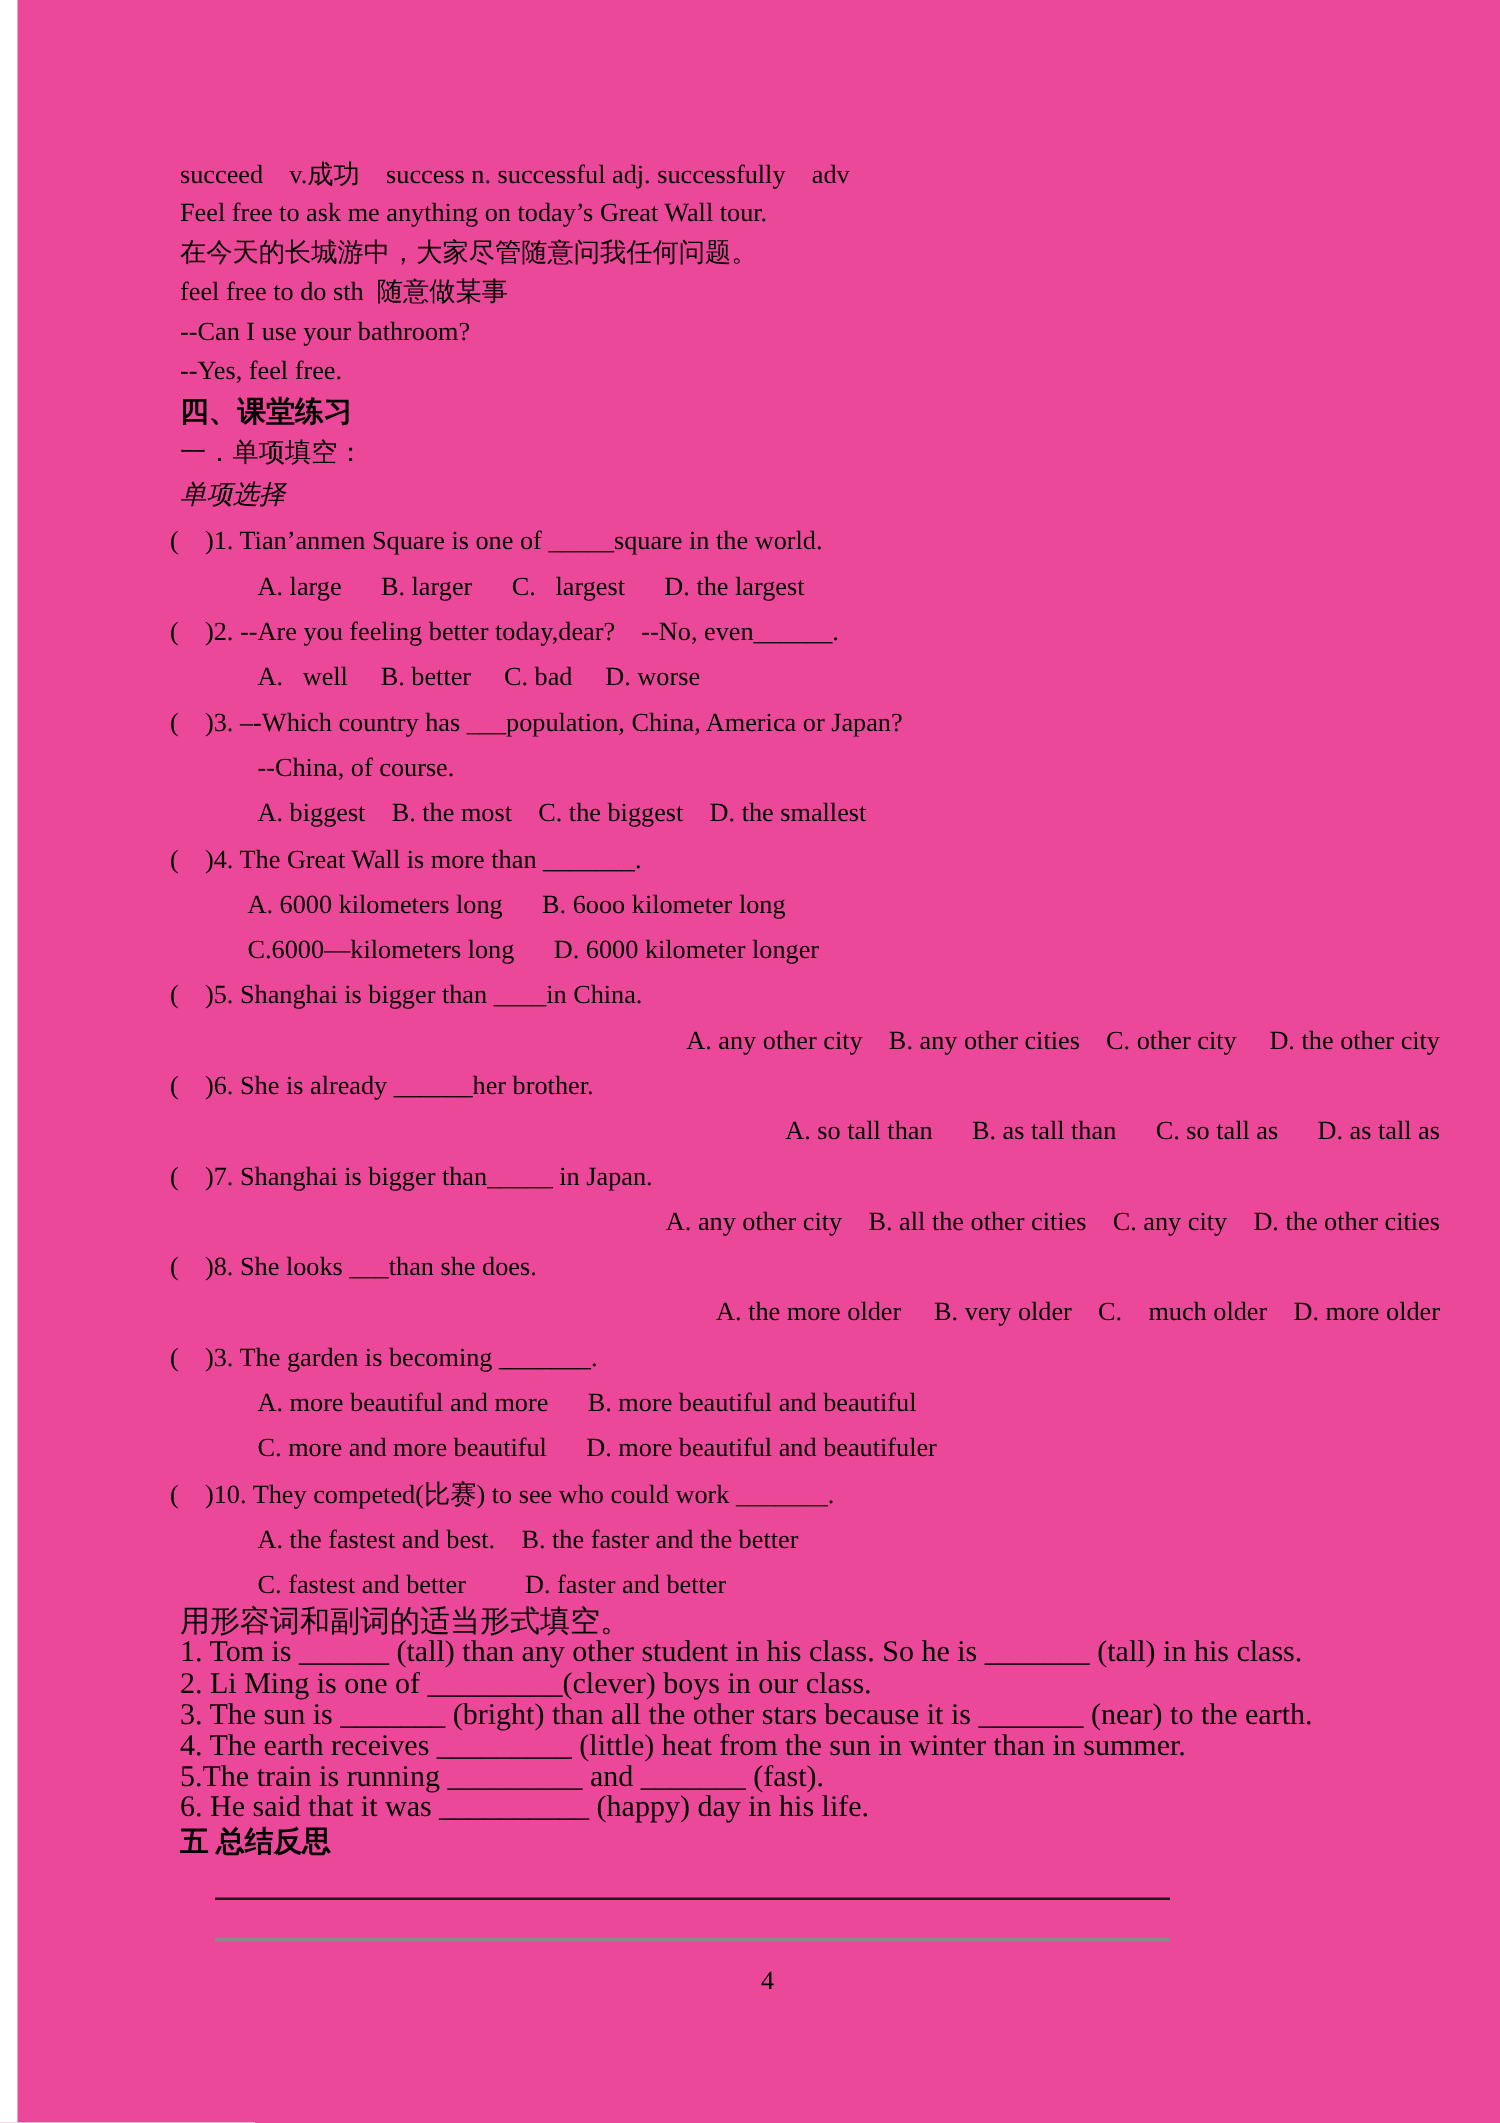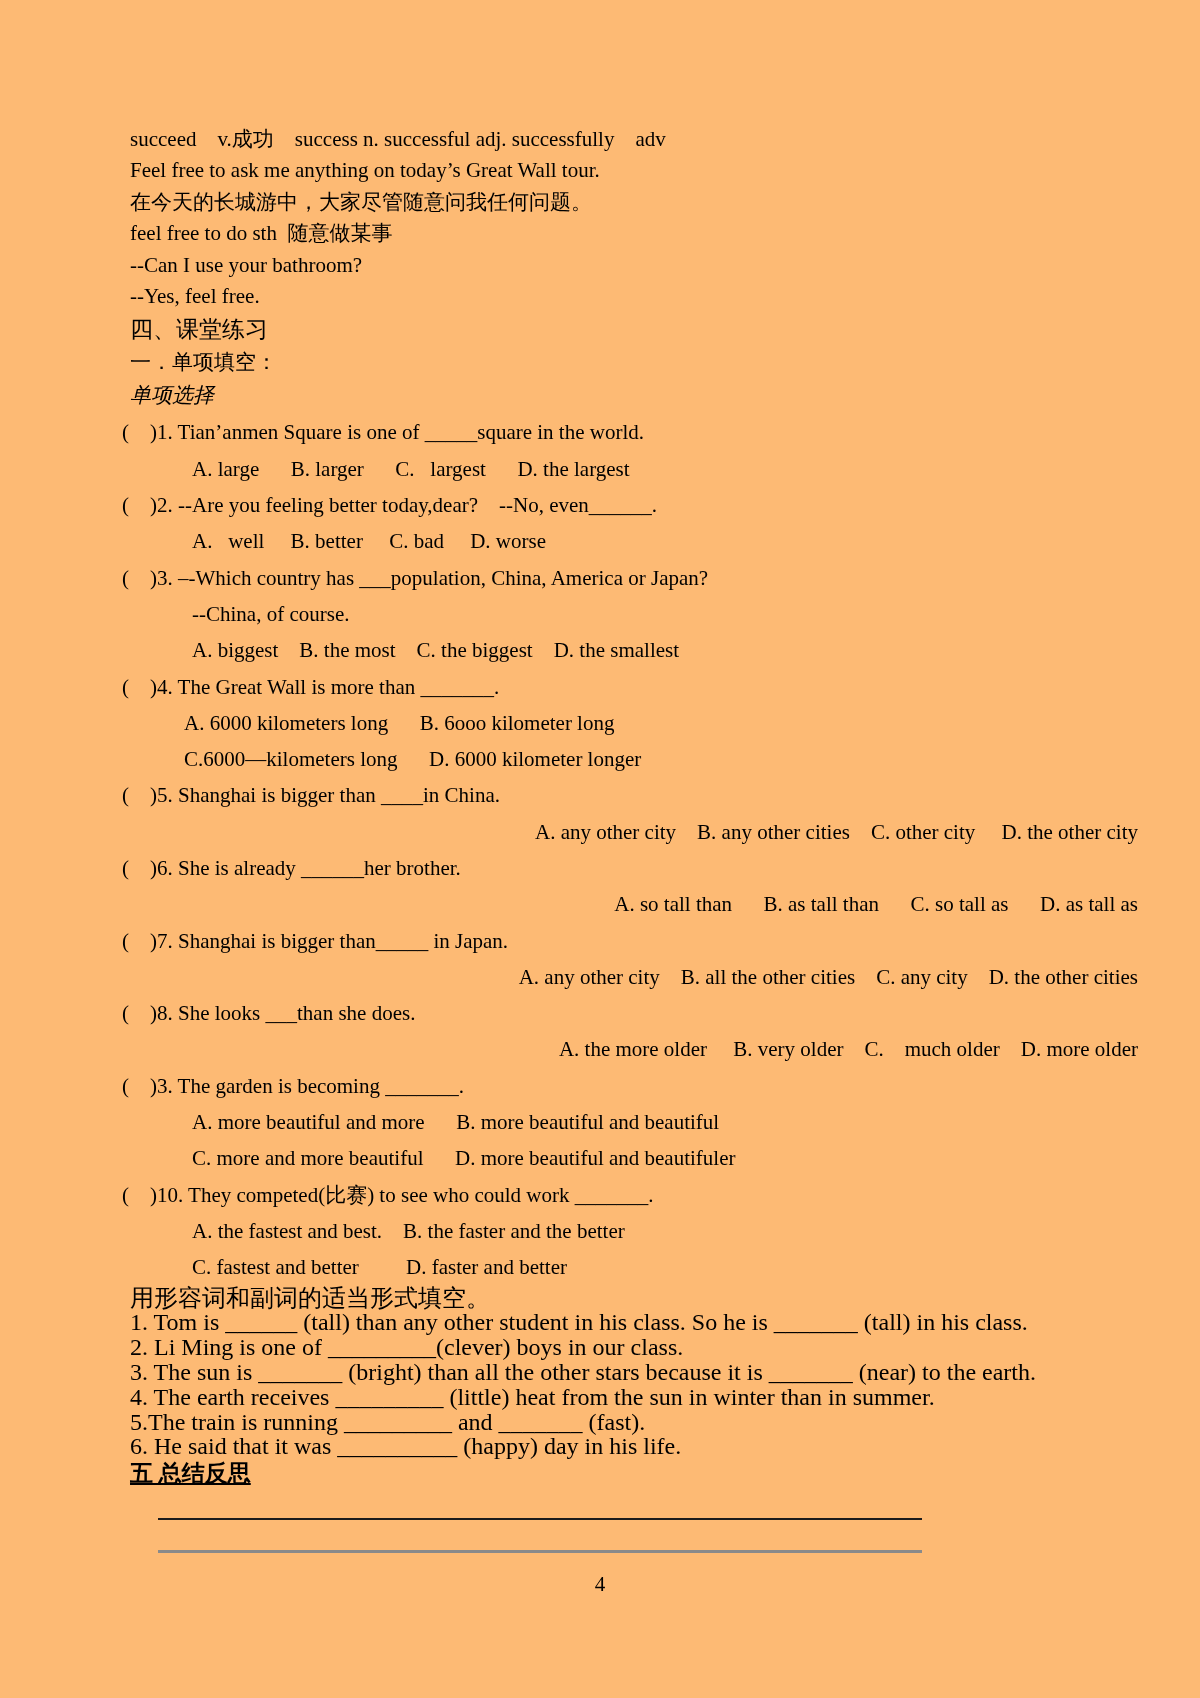--- a/index.html
+++ b/index.html
@@ -3,43 +3,43 @@
 <meta charset="utf-8">
 <style>
   html, body { margin: 0; padding: 0; background: #ffffff; }
   body {
     width: 1200px; height: 1698px;
     position: relative;
     font-family: "Liberation Serif", "DejaVu Serif", serif;
     color: #000;
     overflow: hidden;
   }
-  .page { position: absolute; inset: 0; background: #fdba74; }
+  .page { position: absolute; inset: 0; background: #ec4899; margin-left: 14px; }
   .content { position: absolute; left: 122px; top: 124px; width: 1016px; }
 
   .line { white-space: pre-wrap; }
 
   
   .vocab .line { font-size: 21px; line-height: 31.4px; margin-left: 8px; }
 
   
-  .h4   { font-size: 23px; font-weight: normal; line-height: 35px; margin-left: 8px; white-space: pre-wrap; }
+  .h4   { font-size: 23px; font-weight: bold; line-height: 35px; margin-left: 8px; white-space: pre-wrap; }
   .hpart{ font-size: 21px; line-height: 30px; margin-left: 8px; white-space: pre-wrap; }
   .hsub { font-size: 21px; line-height: 37px; margin-left: 8px; white-space: pre-wrap; font-style: italic; }
 
   
   .mcq .line { font-size: 21px; line-height: 36.3px; }
   .mcq .ind-lg { margin-left: 70px; }
   .mcq .ind-md { margin-left: 62px; }
   .mcq .ind-sm { margin-left: 56px; text-align: right; }
 
   
   .fill .line { font-size: 24px; line-height: 24.8px; margin-left: 8px; }
 
-  .h5 { font-size: 23px; font-weight: bold; line-height: 30px; margin-left: 8px; white-space: pre-wrap; text-decoration: underline; }
+  .h5 { font-size: 23px; font-weight: bold; line-height: 30px; margin-left: 8px; white-space: pre-wrap; }
 
   
   .blank { height: 0; width: 764px; margin-left: 36px; }
   .blank1 { margin-top: 29px; border-bottom: 2px solid #1c1c1c; }
   .blank2 { margin-top: 30px; border-bottom: 3px solid #8a8a8a; }
 
   .page-number {
     position: absolute; top: 1572px; left: 0; width: 1200px;
     text-align: center; font-size: 21px;
   }

